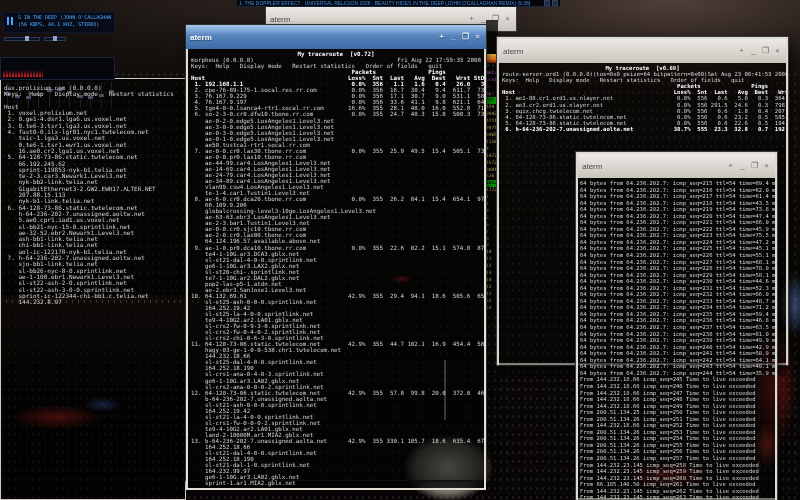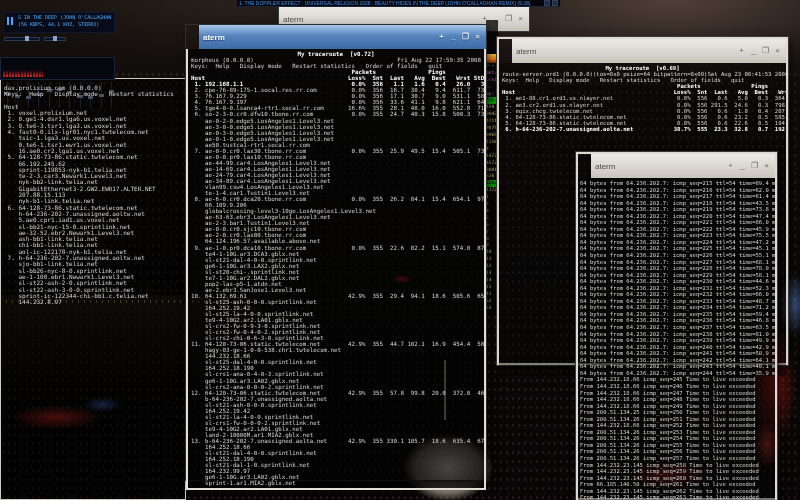--- a/index.html
+++ b/index.html
@@ -37,21 +37,21 @@
     background:radial-gradient(20px 42px at 80% 50%, rgba(110,160,255,.45), transparent 75%);}
   #wp-redsign{left:388px;top:274px;width:28px;height:10px;
     background:radial-gradient(14px 5px at 50% 50%, rgba(255,40,40,.85), transparent 80%);}
   #wp-redsign2{left:608px;top:455px;width:120px;height:40px;
     background:radial-gradient(55px 18px at 50% 50%, rgba(255,40,35,.35), transparent 80%);}
 
   
   .term{position:absolute;box-sizing:border-box;}
   .frame{border:2px solid #dedad2;box-shadow:0 0 0 1px #3a3a3a,2px 3px 8px rgba(0,0,0,.65);}
   .titlebar{height:13px;display:flex;align-items:center;padding:12px 4px;box-sizing:border-box;
-    font-family:"Liberation Sans",sans-serif;font-size:8px;margin-left:13px;}
+    font-family:"Liberation Sans",sans-serif;font-size:8px;}
   .titlebar.active{background:linear-gradient(180deg,#a8c8ec 0%,#5584bd 45%,#3c6ba6 100%);
     color:#fff;font-weight:bold;text-shadow:0 1px 1px rgba(0,0,0,.5);}
   .titlebar.inactive{background:linear-gradient(180deg,#eceae6 0%,#c9c5bd 100%);color:#4a4a4a;}
   .tb-buttons{margin-left:auto;display:flex;gap:3px;}
   .tb-btn{width:9px;height:9px;font-size:8px;line-height:8px;text-align:center;opacity:.85;}
   .titlebar.active .tb-btn{color:#eef4fb;}
   .titlebar.inactive .tb-btn{color:#555;}
   .tbody{position:relative;overflow:hidden;box-sizing:border-box;color:#d6d6d6;}
   .tline{white-space:pre;}
   .hl{color:#fff;font-weight:bold;}

